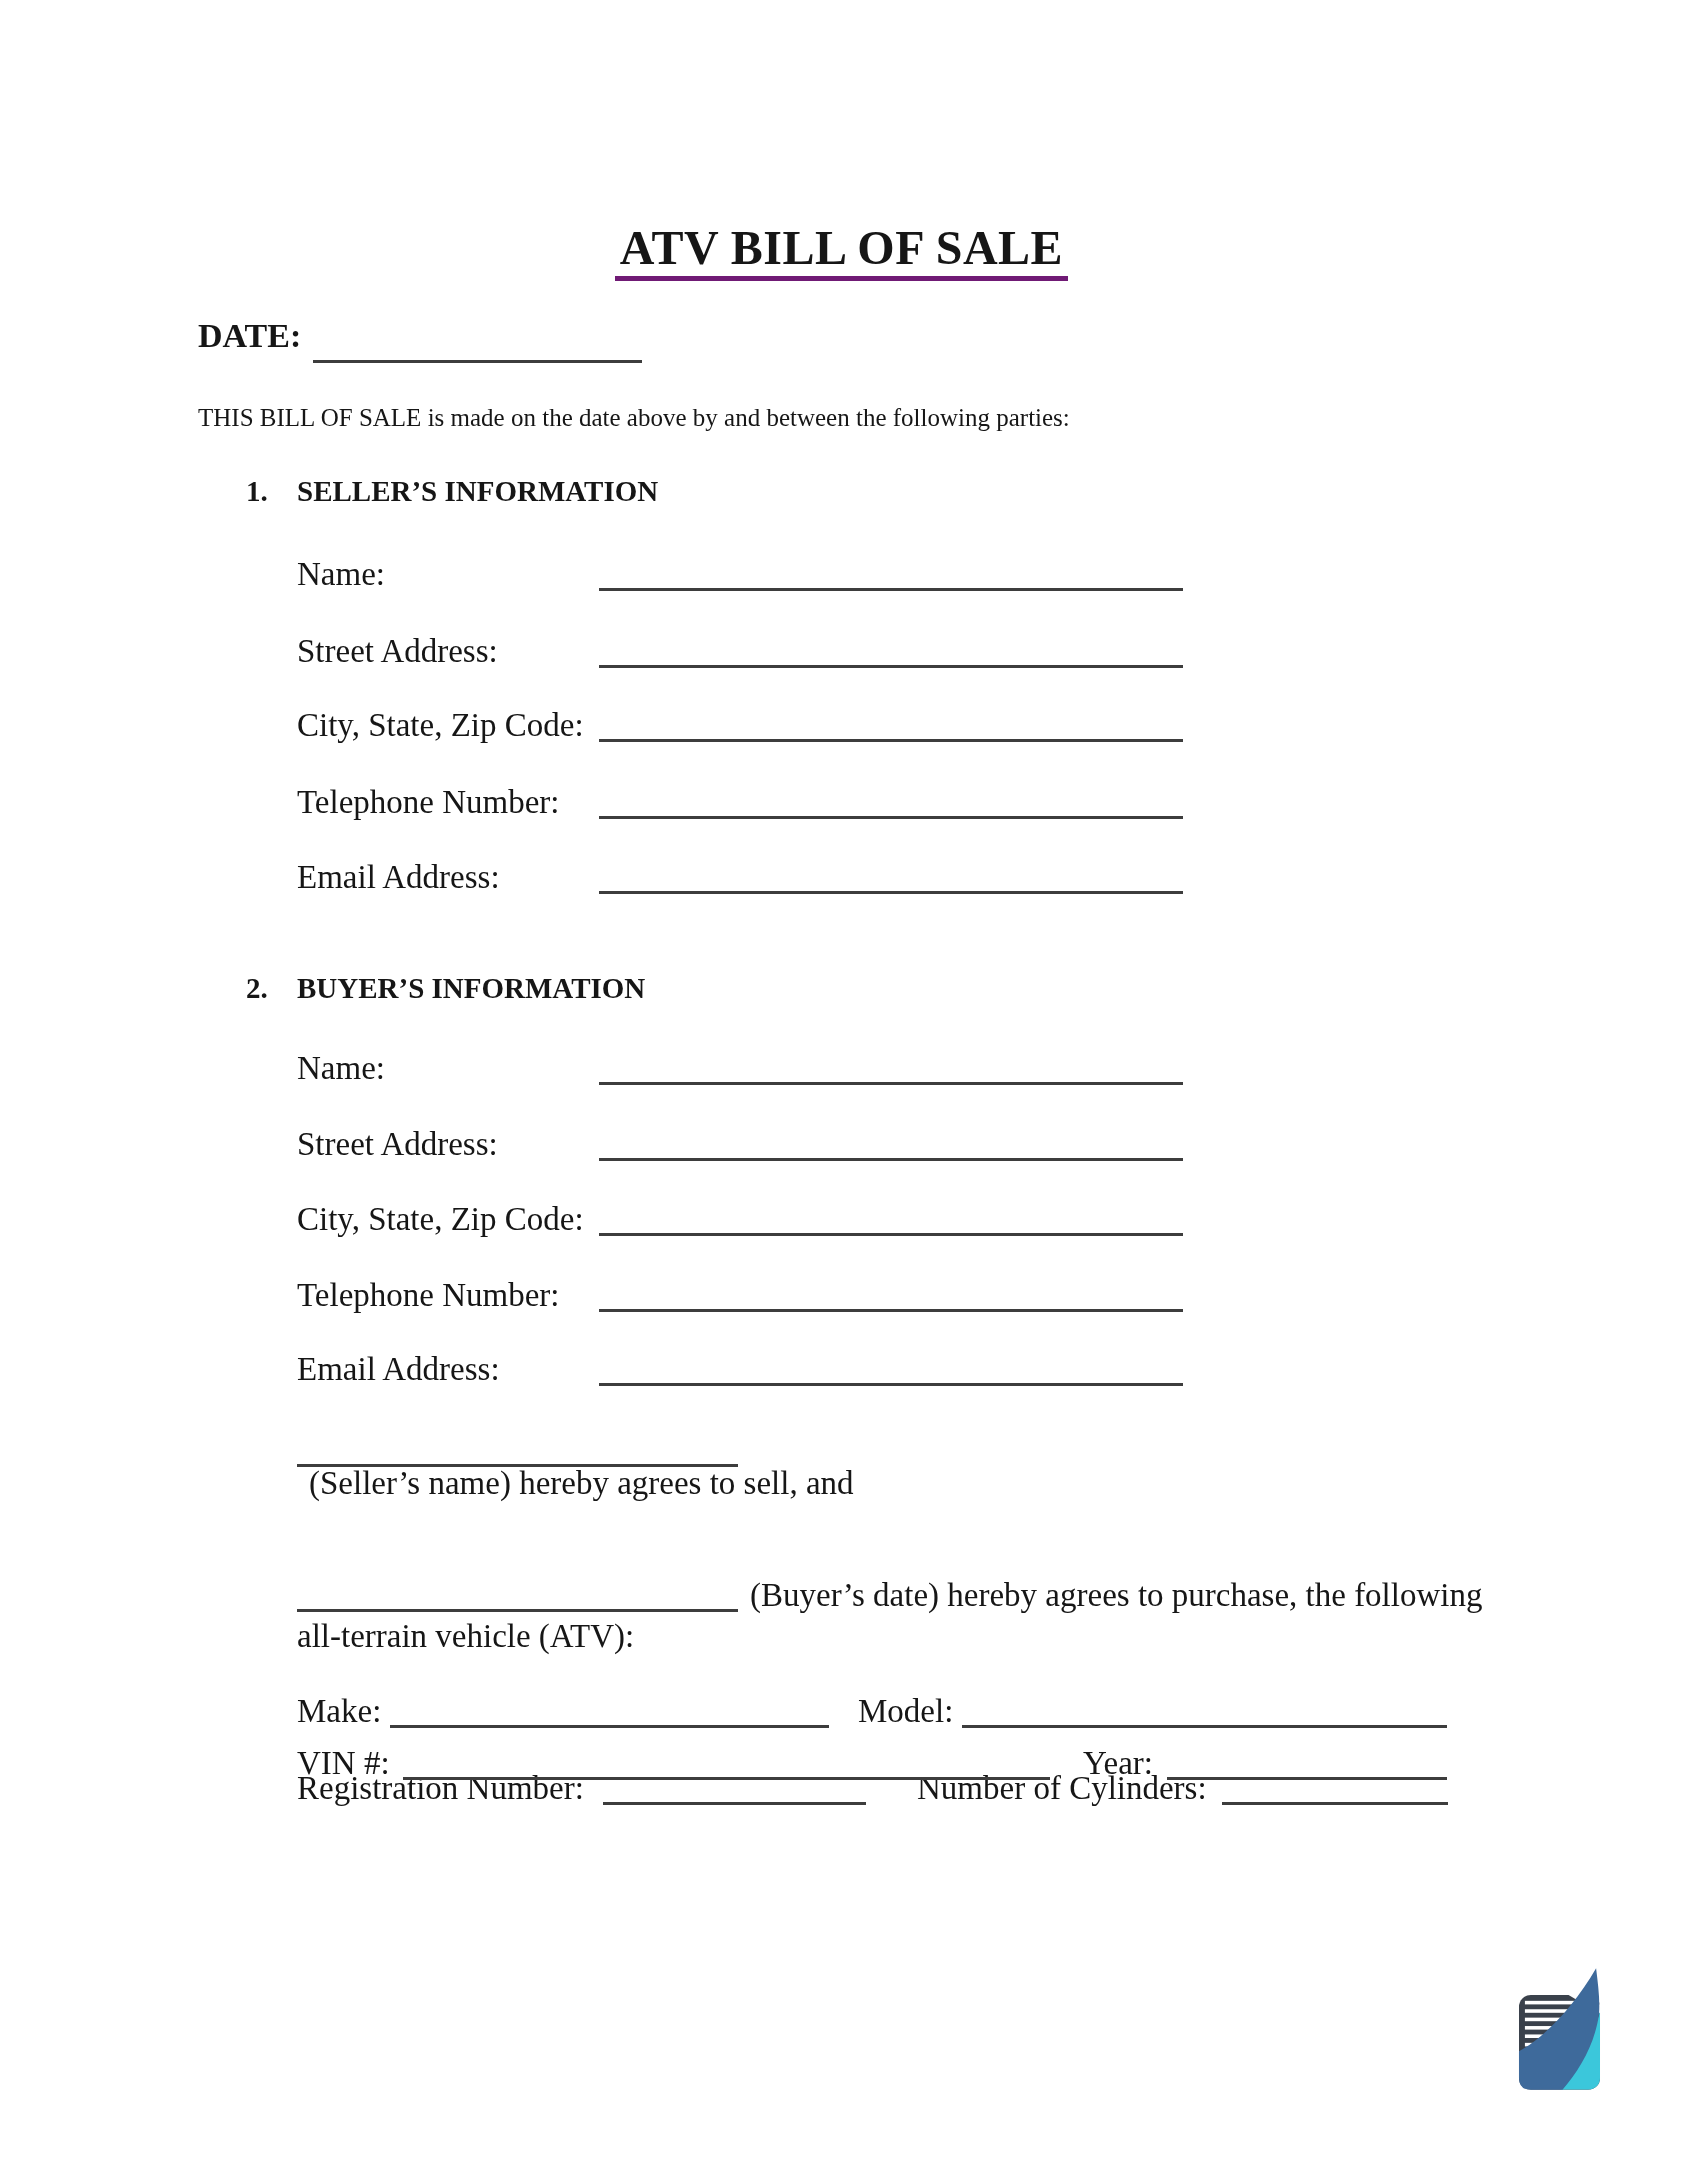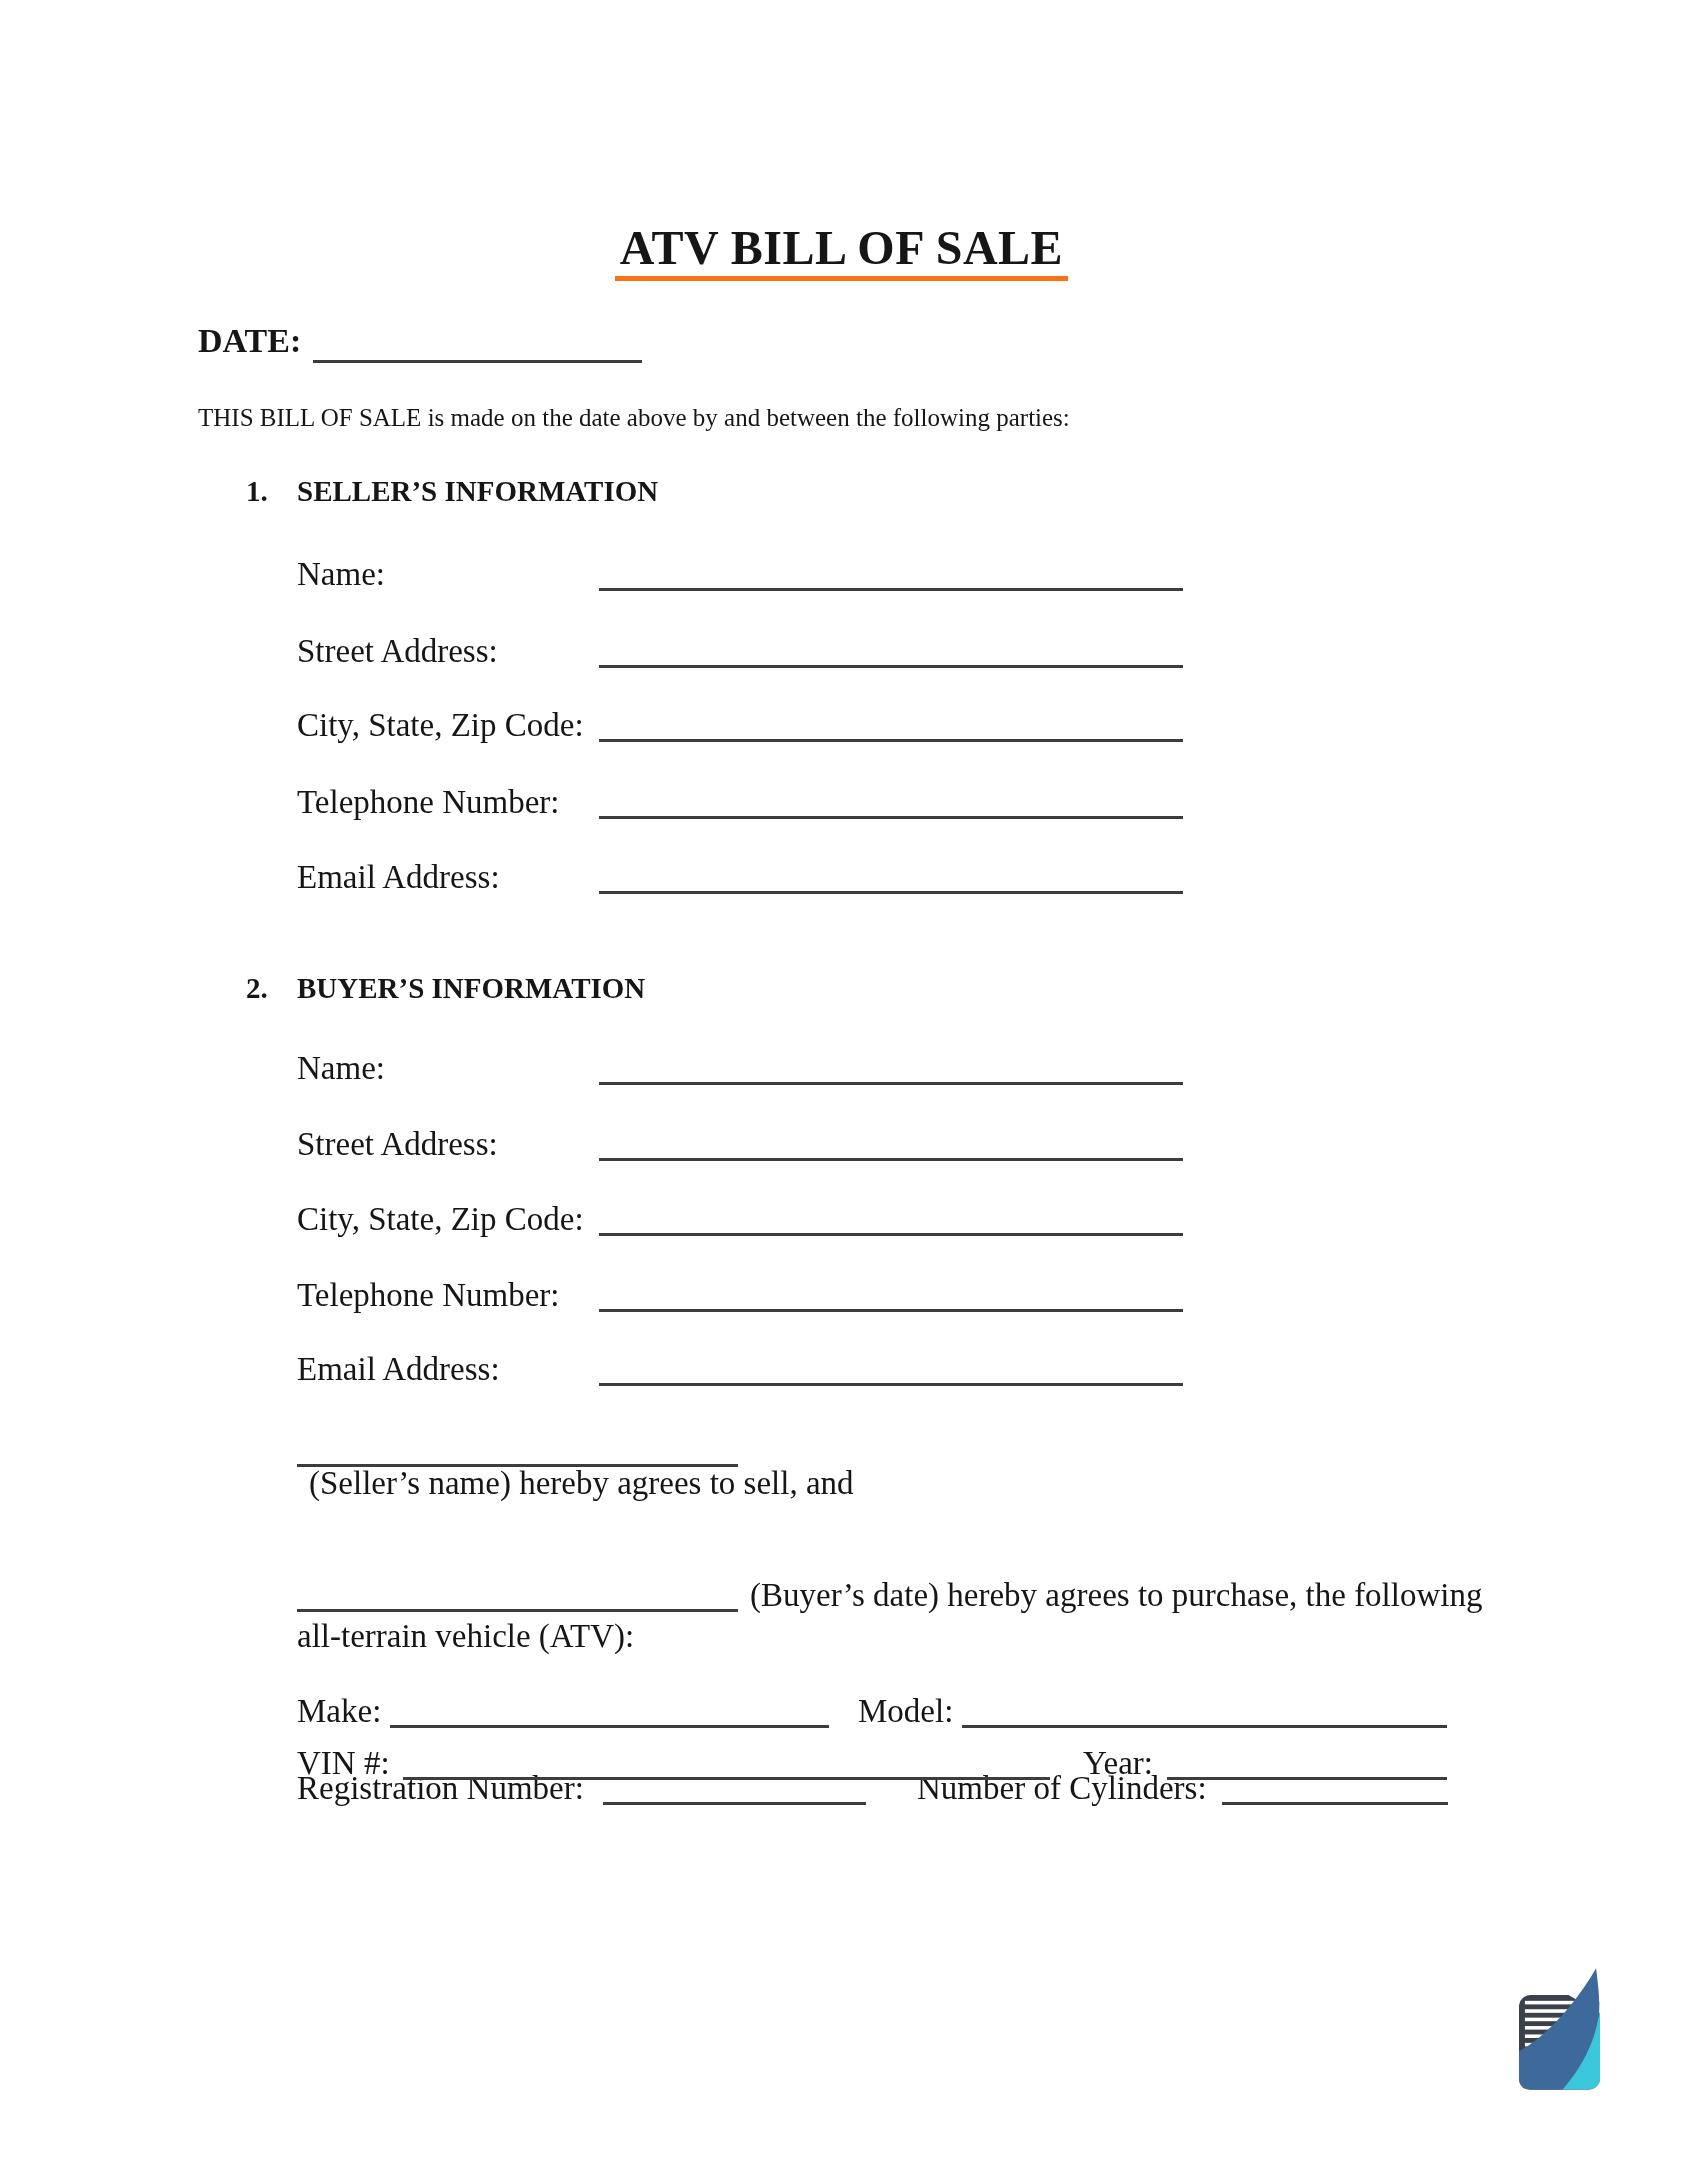--- a/index.html
+++ b/index.html
@@ -14,27 +14,27 @@
   }
 
   
   .title-wrap { position: absolute; top: 222px; left: 0; width: 100%; text-align: center; }
   .doc-title {
     display: inline-block;
     font-size: 48px;
     font-weight: bold;
     line-height: 1.08;
     letter-spacing: 0.5px;
-    border-bottom: 5px solid #f97316;
+    border-bottom: 5px solid #701a75;
     padding: 0 5px 2px 5px;
     white-space: nowrap;
   }
 
   
-  .date-row { position: absolute; top: 319px; left: 198px; height: 44px; display: flex; align-items: center; }
+  .date-row { position: absolute; top: 319px; left: 198px; height: 44px; display: flex; align-items: flex-start; }
   .date-label { font-size: 34px; font-weight: bold; line-height: 1; }
   .date-line { width: 329px; margin-left: 12px; align-self: stretch; border-bottom: 3px solid #3d3d3d; }
 
   
   .intro {
     position: absolute; top: 403px; left: 198px;
     font-size: 25px; line-height: 1.2; white-space: nowrap;
   }
 
   

